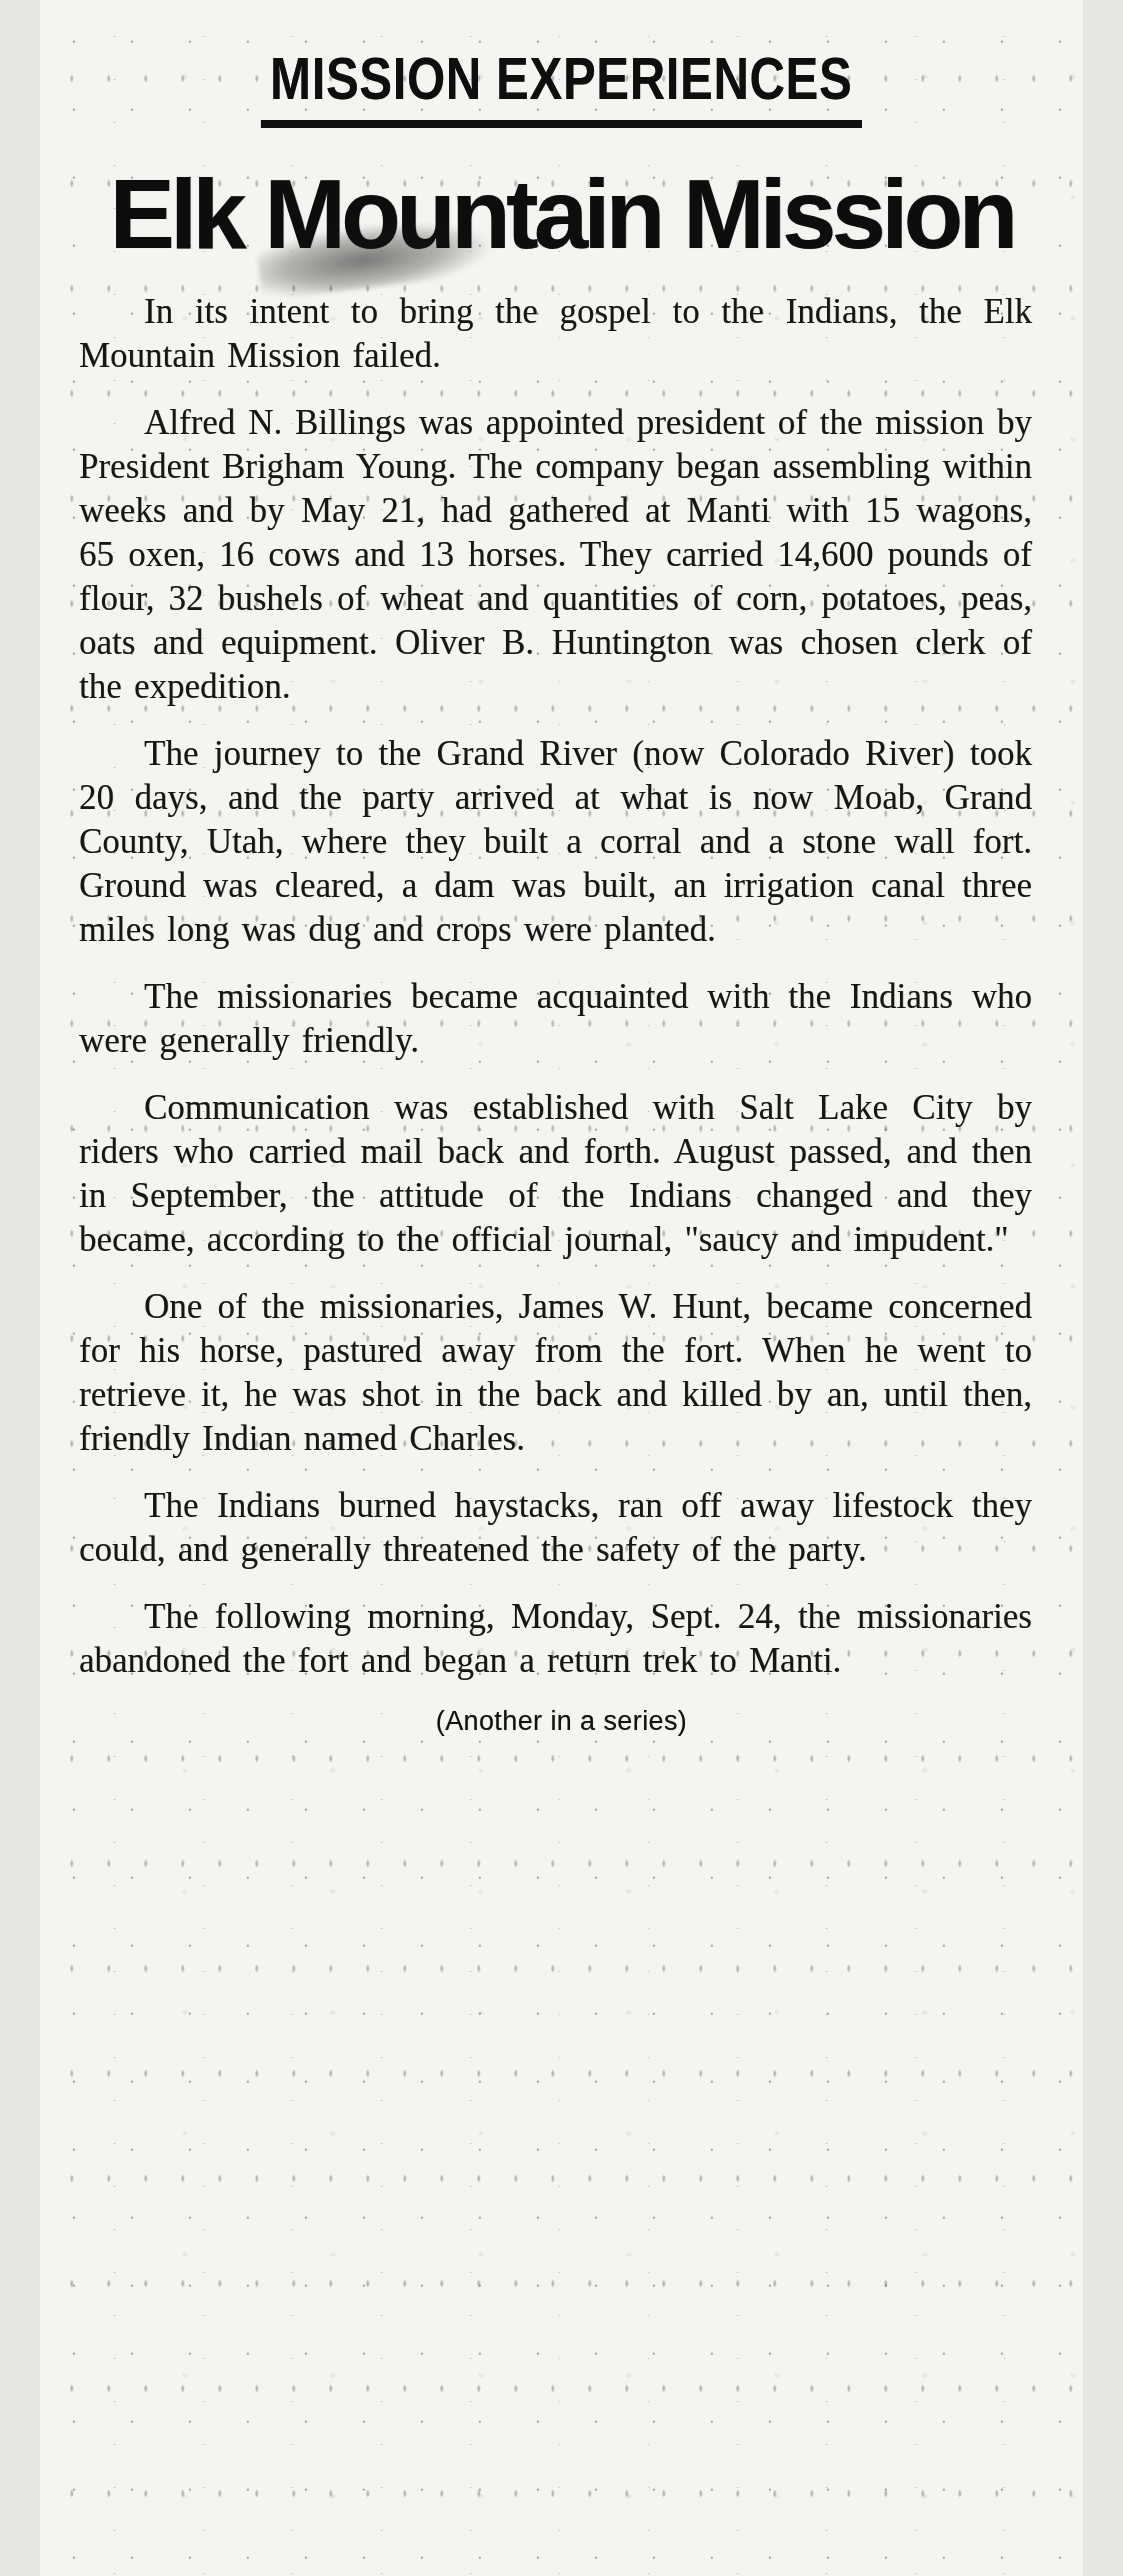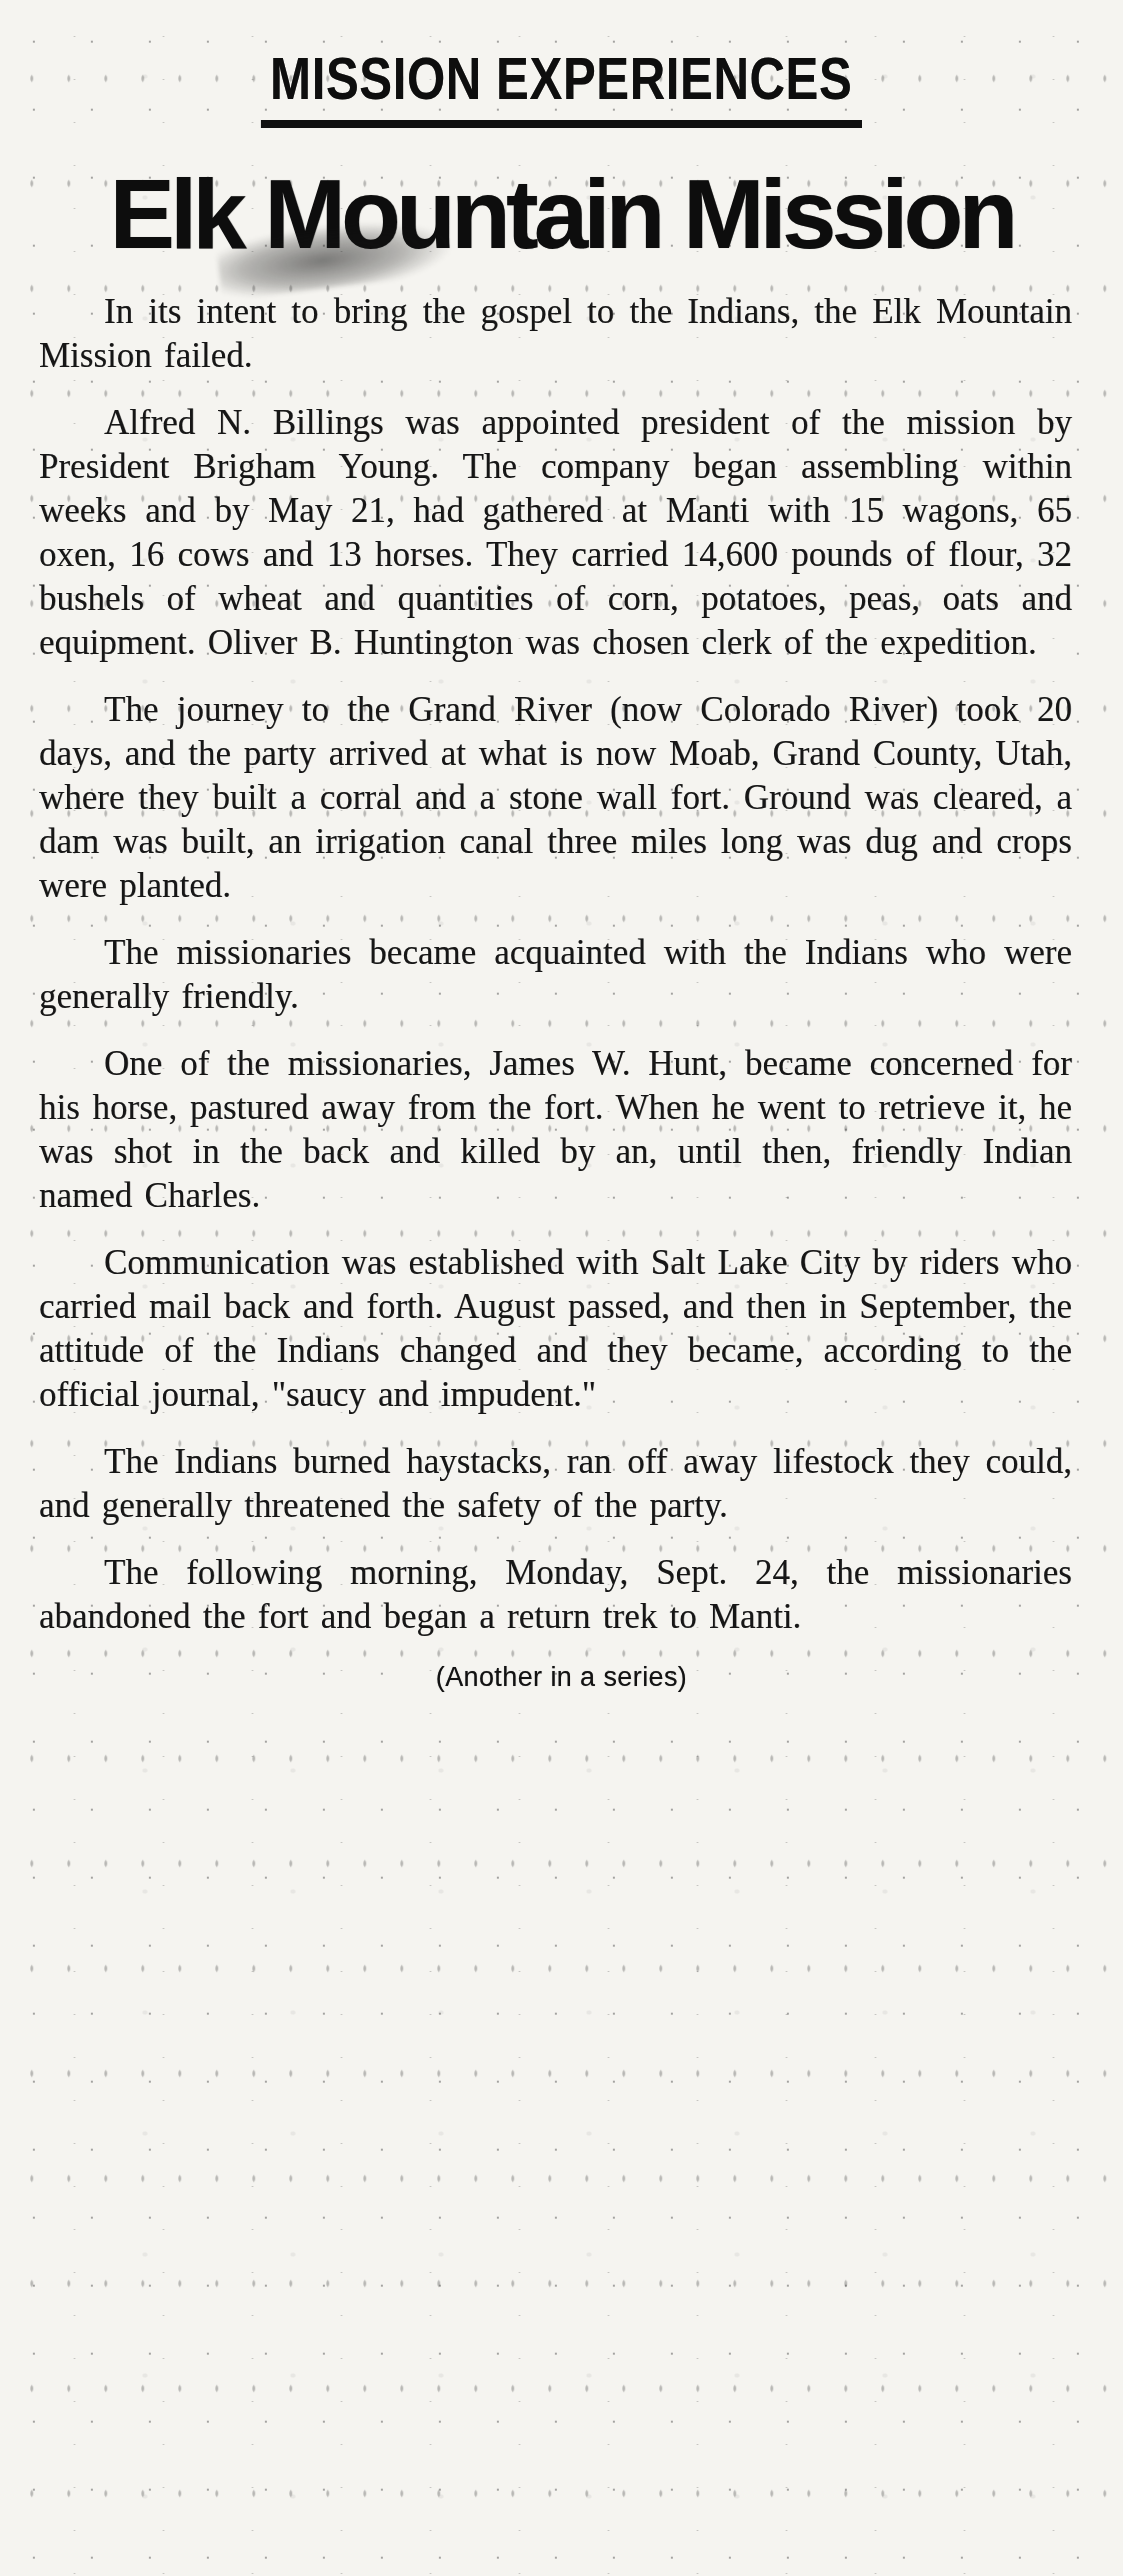--- a/index.html
+++ b/index.html
@@ -2,21 +2,21 @@
 <html style="font-size:11.2px"><head>
 <meta charset="utf-8">
 <style>
   html, body {
     margin: 0;
     padding: 0;
     background: #e8e6e1;
   }
   .page {
     position: relative;
-    width: 1123px;
+    width: 1043px;
     height: 2576px;
     margin: 0 auto;
     box-sizing: border-box;
     padding: 45px 39px 0 39px;
     overflow: hidden;
     background-color: #f5f4f0;
     
     background-image:
       radial-gradient(rgba(30,30,30,0.38) 0.8px, transparent 1.3px),
       radial-gradient(rgba(30,30,30,0.22) 0.7px, transparent 1.2px),
@@ -112,22 +112,22 @@
   <div class="headline-wrap">
     <h1 class="headline">Elk Mountain Mission</h1>
     <div class="ink-smudge"></div>
   </div>
 
   <div class="article">
     <p>In its intent to bring the gospel to the Indians, the Elk Mountain Mission failed.</p>
     <p>Alfred N. Billings was appointed president of the mission by President Brigham Young. The company began assembling within weeks and by May 21, had gathered at Manti with 15 wagons, 65 oxen, 16 cows and 13 horses. They carried 14,600 pounds of flour, 32 bushels of wheat and quantities of corn, potatoes, peas, oats and equipment. Oliver B. Huntington was chosen clerk of the expedition.</p>
     <p>The journey to the Grand River (now Colorado River) took 20 days, and the party arrived at what is now Moab, Grand County, Utah, where they built a corral and a stone wall fort. Ground was cleared, a dam was built, an irrigation canal three miles long was dug and crops were planted.</p>
     <p>The missionaries became acquainted with the Indians who were generally friendly.</p>
+    <p>Communication was established with Salt Lake City by riders who carried mail back and forth. August passed, and then in September, the attitude of the Indians changed and they became, according to the official journal, "saucy and impudent."</p>
     <p>One of the missionaries, James W. Hunt, became concerned for his horse, pastured away from the fort. When he went to retrieve it, he was shot in the back and killed by an, until then, friendly Indian named Charles.</p>
-    <p>Communication was established with Salt Lake City by riders who carried mail back and forth. August passed, and then in September, the attitude of the Indians changed and they became, according to the official journal, "saucy and impudent."</p>
     <p>The Indians burned haystacks, ran off away lifestock they could, and generally threatened the safety of the party.</p>
     <p>The following morning, Monday, Sept. 24, the missionaries abandoned the fort and began a return trek to Manti.</p>
   </div>
 
   <div class="series-note">(Another in a series)</div>
 
 </div>
 
 
 </body></html>

